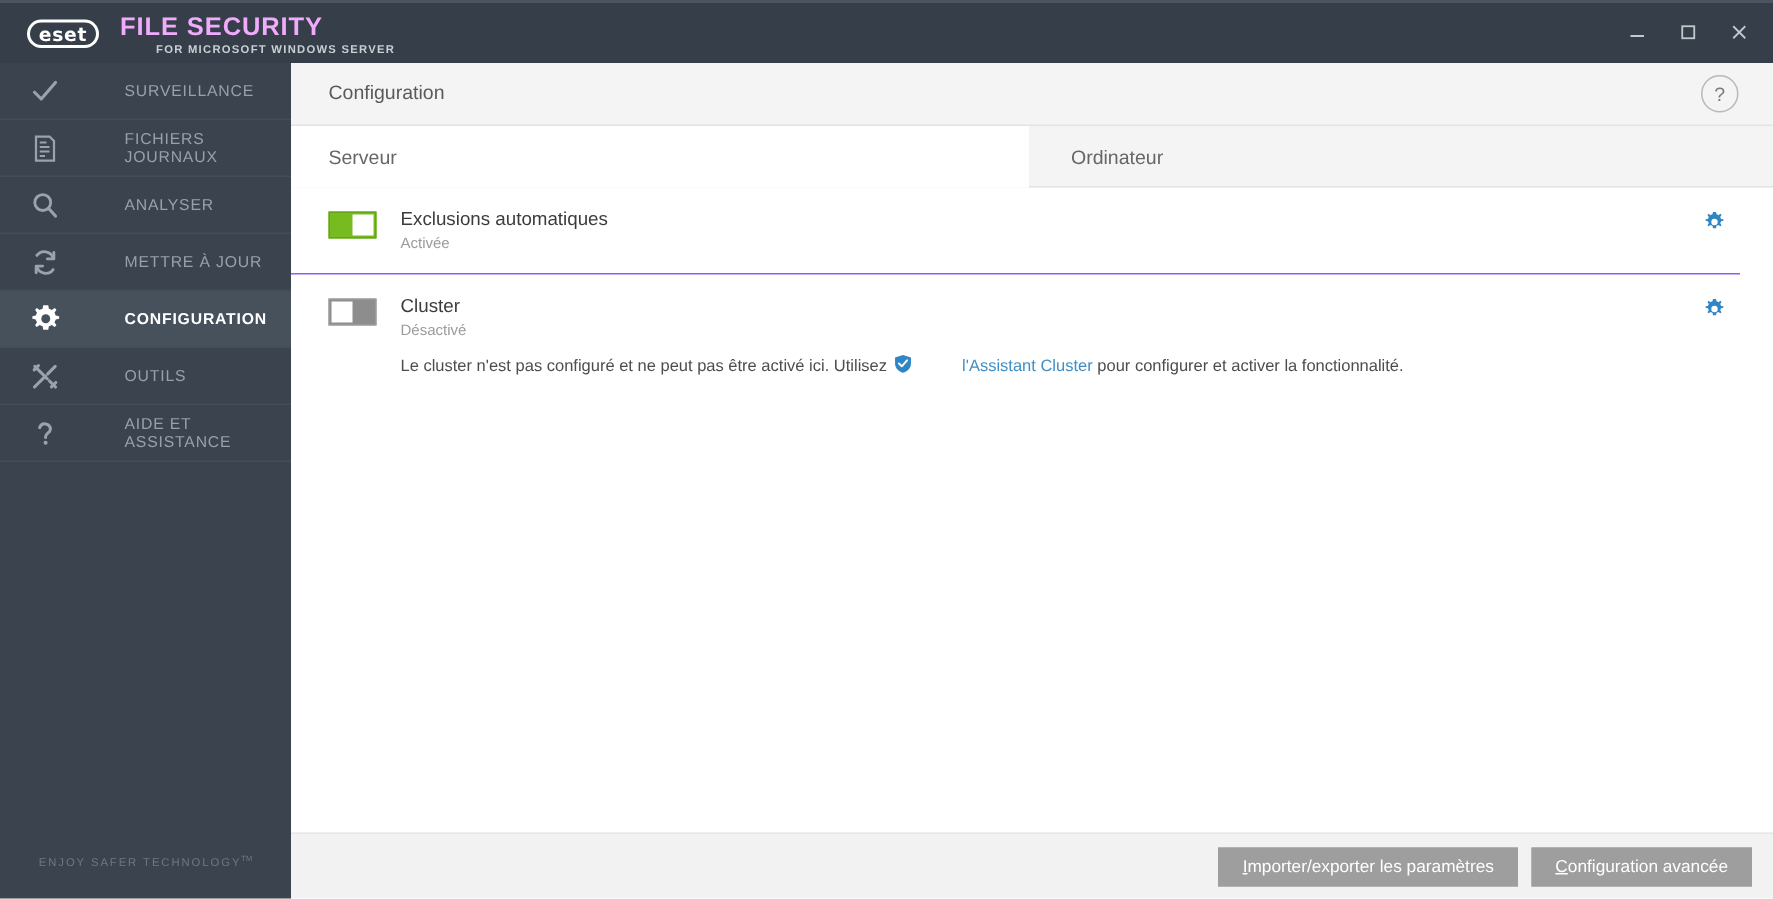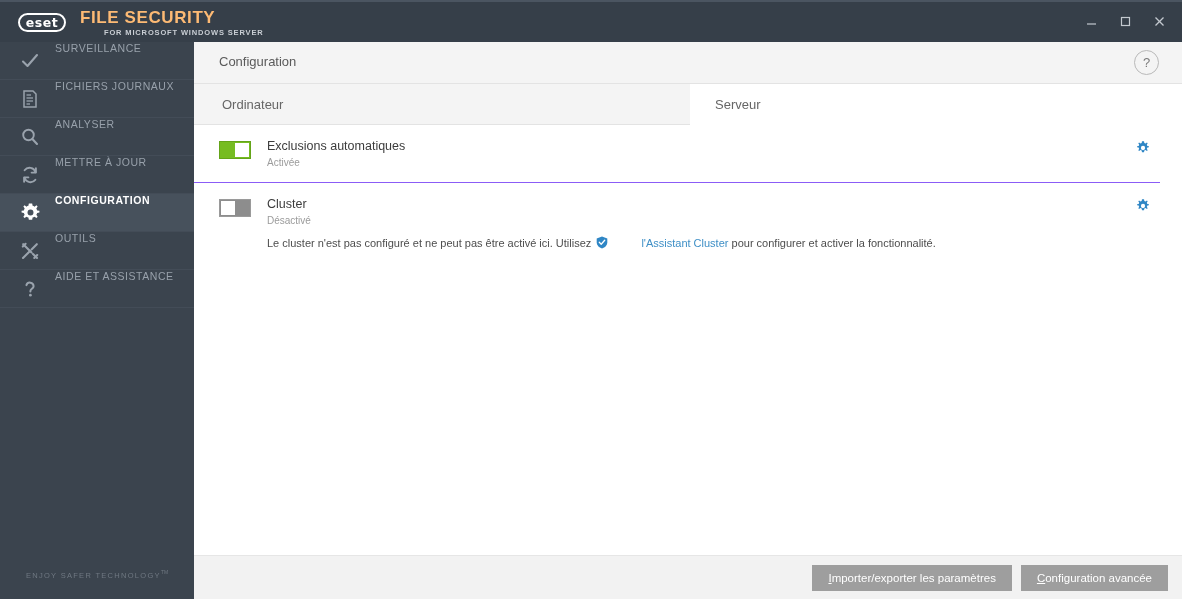--- a/index.html
+++ b/index.html
@@ -53,21 +53,21 @@
     align-items: center;
     justify-content: center;
     box-sizing: border-box;
     font-family: "DejaVu Sans", sans-serif;
   }
   .product-block {
     margin-left: 14px;
     line-height: 1;
   }
   .product-name {
-    color: #fdba74;
+    color: #f0abfc;
     font-size: 17px;
     font-weight: bold;
     letter-spacing: 0.6px;
     font-family: "Liberation Sans", sans-serif;
   }
   .product-sub {
     color: #c9ced4;
     font-size: 7.5px;
     font-weight: bold;
     letter-spacing: 0.85px;
@@ -97,23 +97,25 @@
   .sidebar {
     position: absolute;
     left: 0; top: 42px;
     width: 194px; height: 557px;
     background: #3b444e;
   }
   .nav-item {
     position: relative;
     height: 38px;
     display: flex;
+    align-items: center;
     padding-left: 13px;
     box-sizing: border-box;
     border-bottom: 1px solid #434c57;
+    gap: 28px;
   }
   .nav-item.active {
     background: #47515c;
   }
   .nav-icon {
     width: 34px;
     display: flex;
     align-items: center;
     justify-content: center;
     color: #9aa3ad;
@@ -443,25 +445,25 @@
   </div>
 
   <div class="main">
 
     <div class="page-header">
       <div class="page-title">Configuration</div>
       <div class="help-btn">?</div>
     </div>
 
     <div class="tabs">
+      <div class="tab tab-server">
+        <span>Serveur</span>
+      </div>
       <div class="tab tab-computer">
         <span>Ordinateur</span>
-      </div>
-      <div class="tab tab-server">
-        <span>Serveur</span>
       </div>
     </div>
 
     <div class="settings-list">
 
       <div class="setting-row">
         <div class="toggle on">
           <div class="knob"></div>
         </div>
         <div class="setting-body">

